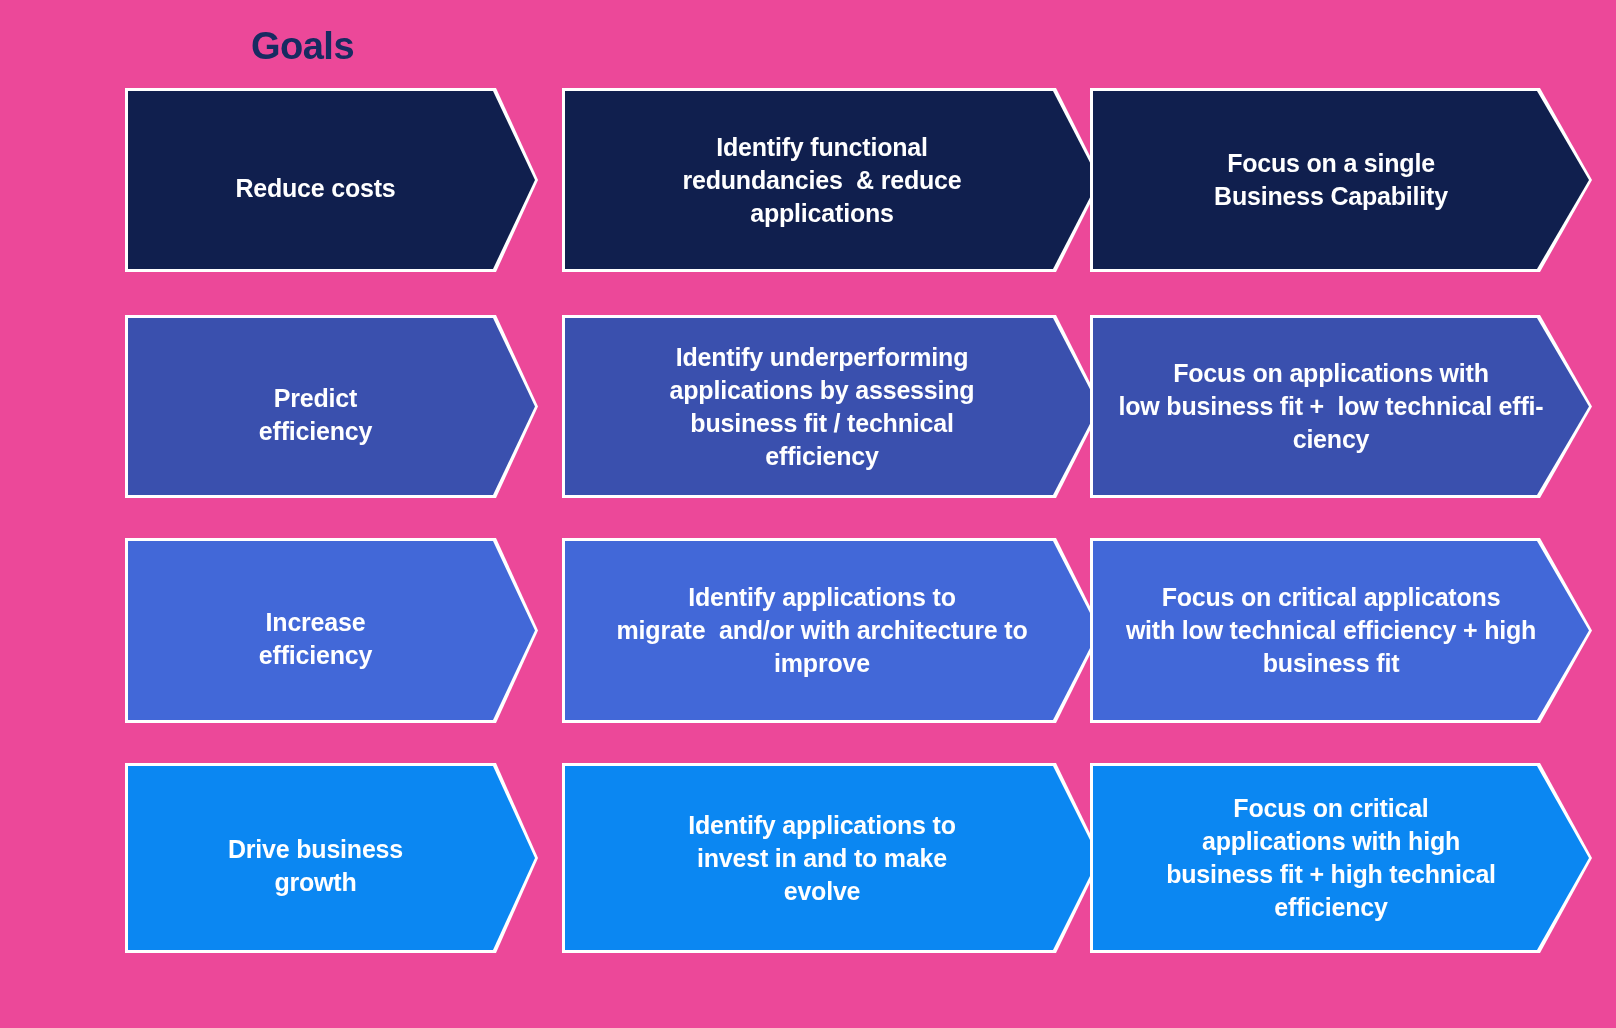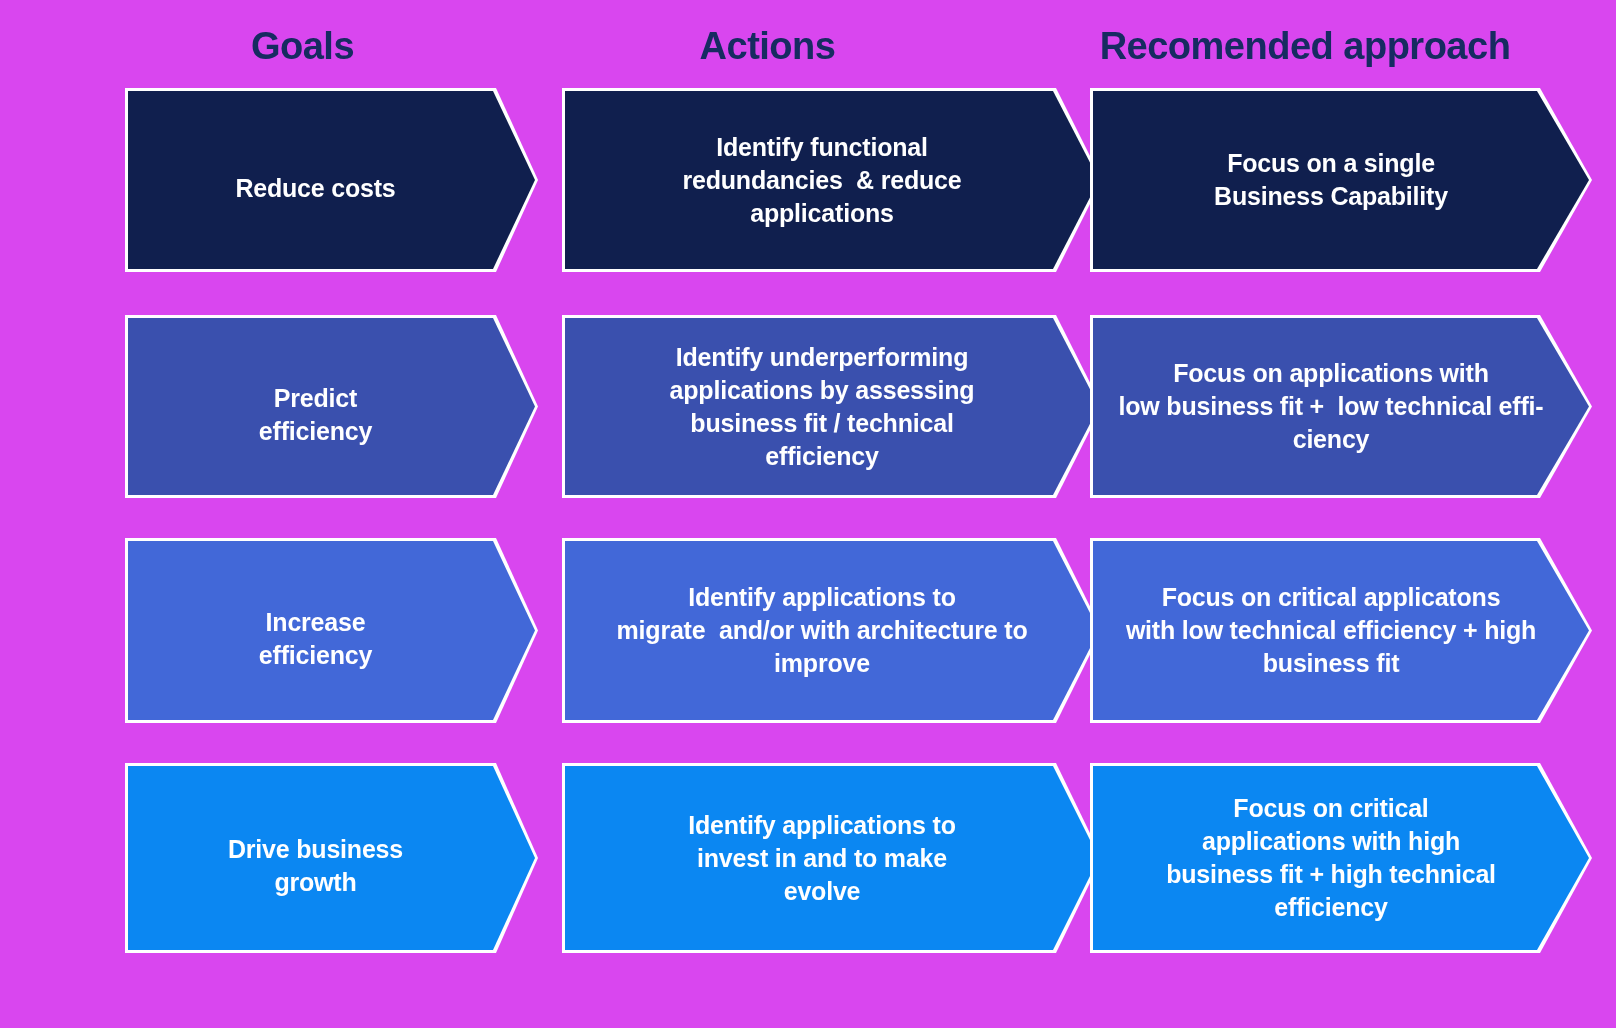--- a/index.html
+++ b/index.html
@@ -1,19 +1,19 @@
 <!DOCTYPE html>
 <html><head>
 <meta charset="utf-8">
 <style>
   html,body{margin:0;padding:0;background:#000;}
   .canvas{
     position:relative;
     width:1616px;height:1028px;
-    background:#d946ef;
+    background:#ec4899;
     font-family:"Liberation Sans", sans-serif;
     overflow:hidden;
   }
   .col-header{
     position:absolute;
     top:22px;height:48px;
     font-size:38px;font-weight:bold;
     line-height:48px;text-align:center;
     letter-spacing:-0.5px;
     color:#172b61;
@@ -49,22 +49,20 @@
   .r2{top:315px;height:183px;}
   .r3{top:538px;height:185px;}
   .r4{top:763px;height:190px;}
 </style>
 </head>
 <body>
 
 <div class="canvas">
 
   <div class="col-header hdr-goals">Goals</div>
-  <div class="col-header hdr-actions">Actions</div>
-  <div class="col-header hdr-approach">Recomended approach</div>
 
   <div class="arrow col1 r1" style="--fill: #101f4e;">
     <div class="shape-border"></div>
     <div class="shape-fill"></div>
     <div class="label">Reduce costs</div>
   </div>
   <div class="arrow col2 r1" style="--fill: #101f4e;">
     <div class="shape-border"></div>
     <div class="shape-fill"></div>
     <div class="label">Identify functional

